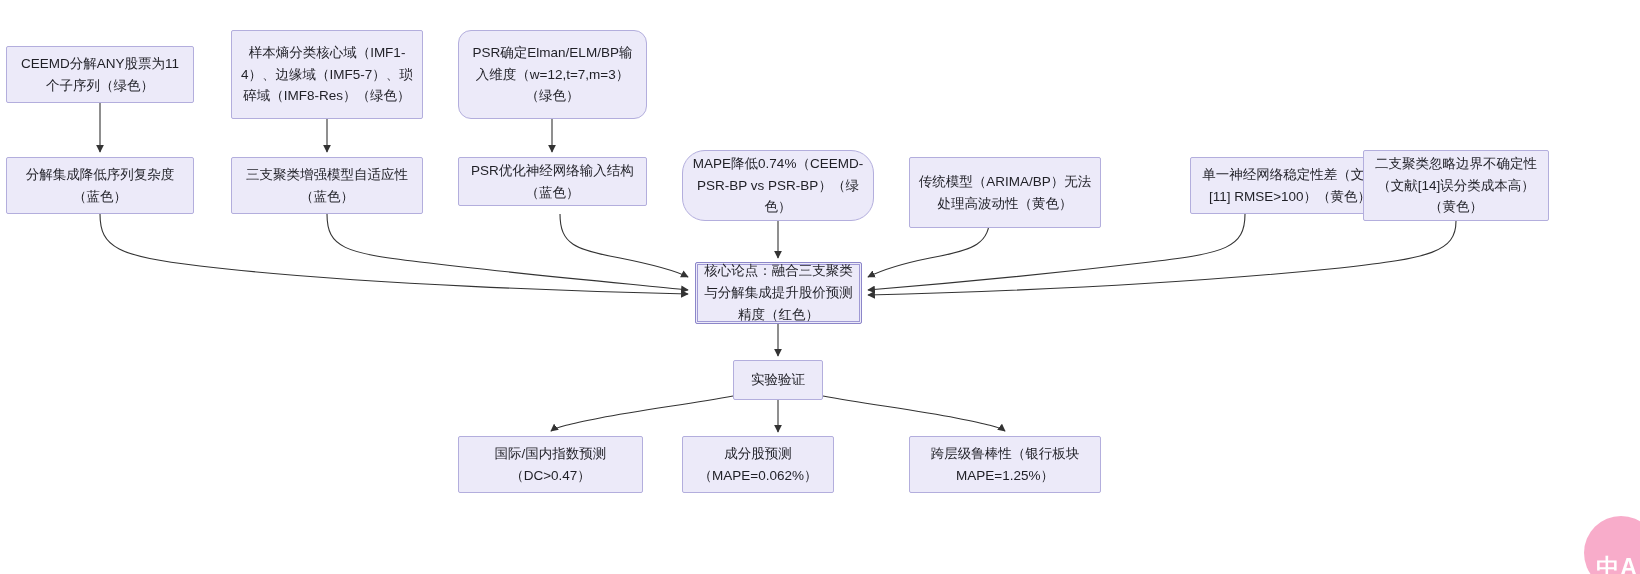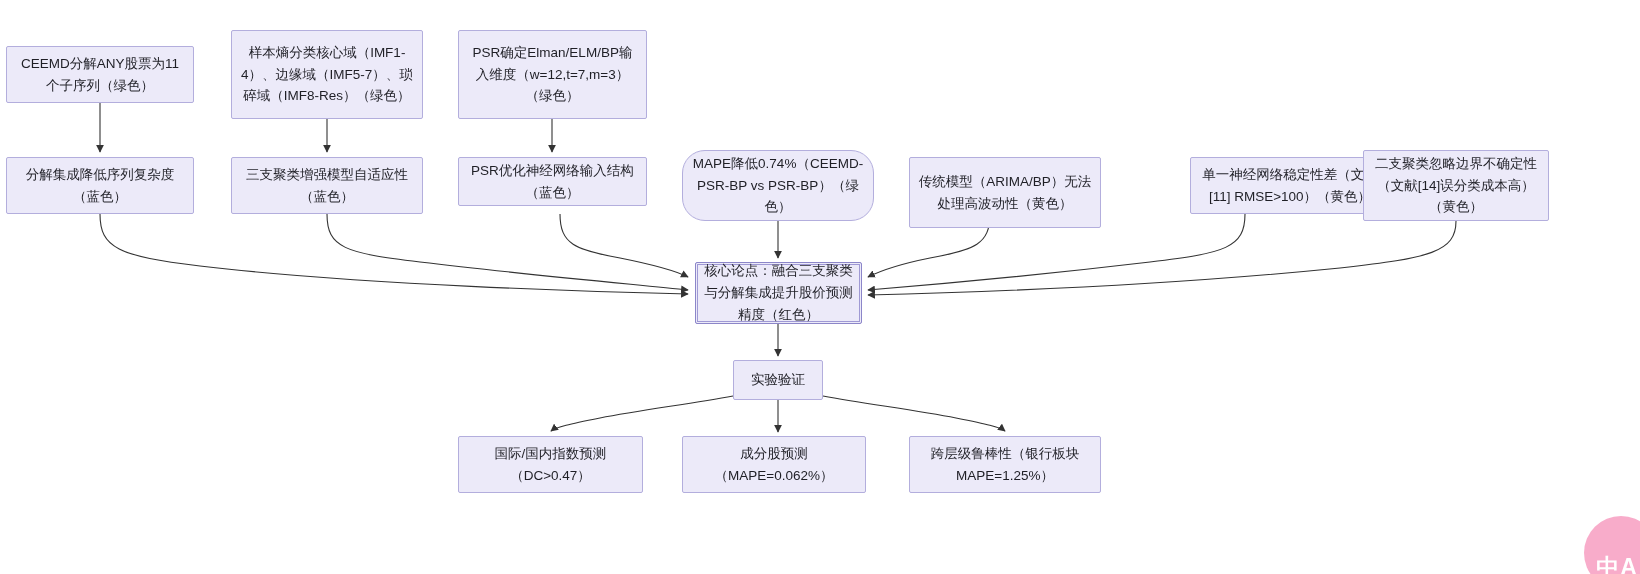--- a/index.html
+++ b/index.html
@@ -77,21 +77,21 @@
   </svg>
 
   <div class="node" style="left:6px;top:46px;width:188px;height:57px;">
     <span>CEEMD分解ANY股票为11个子序列（绿色）</span>
   </div>
 
   <div class="node" style="left:231px;top:30px;width:192px;height:89px;">
     <span>样本熵分类核心域（IMF1-4）、边缘域（IMF5-7）、琐碎域（IMF8-Res）（绿色）</span>
   </div>
 
-  <div class="node" style="left:458px;top:30px;width:189px;height:89px;">
+  <div class="node" style="left:458px;top:30px;width:189px;height:89px;border-radius:13px;">
     <span>PSR确定Elman/ELM/BP输入维度（w=12,t=7,m=3）（绿色）</span>
   </div>
 
   <div class="node" style="left:231px;top:157px;width:192px;height:57px;">
     <span>三支聚类增强模型自适应性（蓝色）</span>
   </div>
 
   <div class="node" style="left:6px;top:157px;width:188px;height:57px;">
     <span>分解集成降低序列复杂度（蓝色）</span>
   </div>
@@ -121,21 +121,21 @@
   </div>
 
   <div class="node" style="left:733px;top:360px;width:90px;height:40px;">
     <span>实验验证</span>
   </div>
 
   <div class="node" style="left:458px;top:436px;width:185px;height:57px;">
     <span>国际/国内指数预测（DC&gt;0.47）</span>
   </div>
 
-  <div class="node" style="left:682px;top:436px;width:184px;height:57px;">
+  <div class="node" style="left:682px;top:436px;width:152px;height:57px;">
     <span>成分股预测（MAPE=0.062%）</span>
   </div>
 
   <div class="node" style="left:909px;top:436px;width:192px;height:57px;align-items:center;">
     <span>跨层级鲁棒性（银行板块MAPE=1.25%）</span>
   </div>
 
   <div class="wm">
     <span class="wm-inner">中A</span>
   </div>

